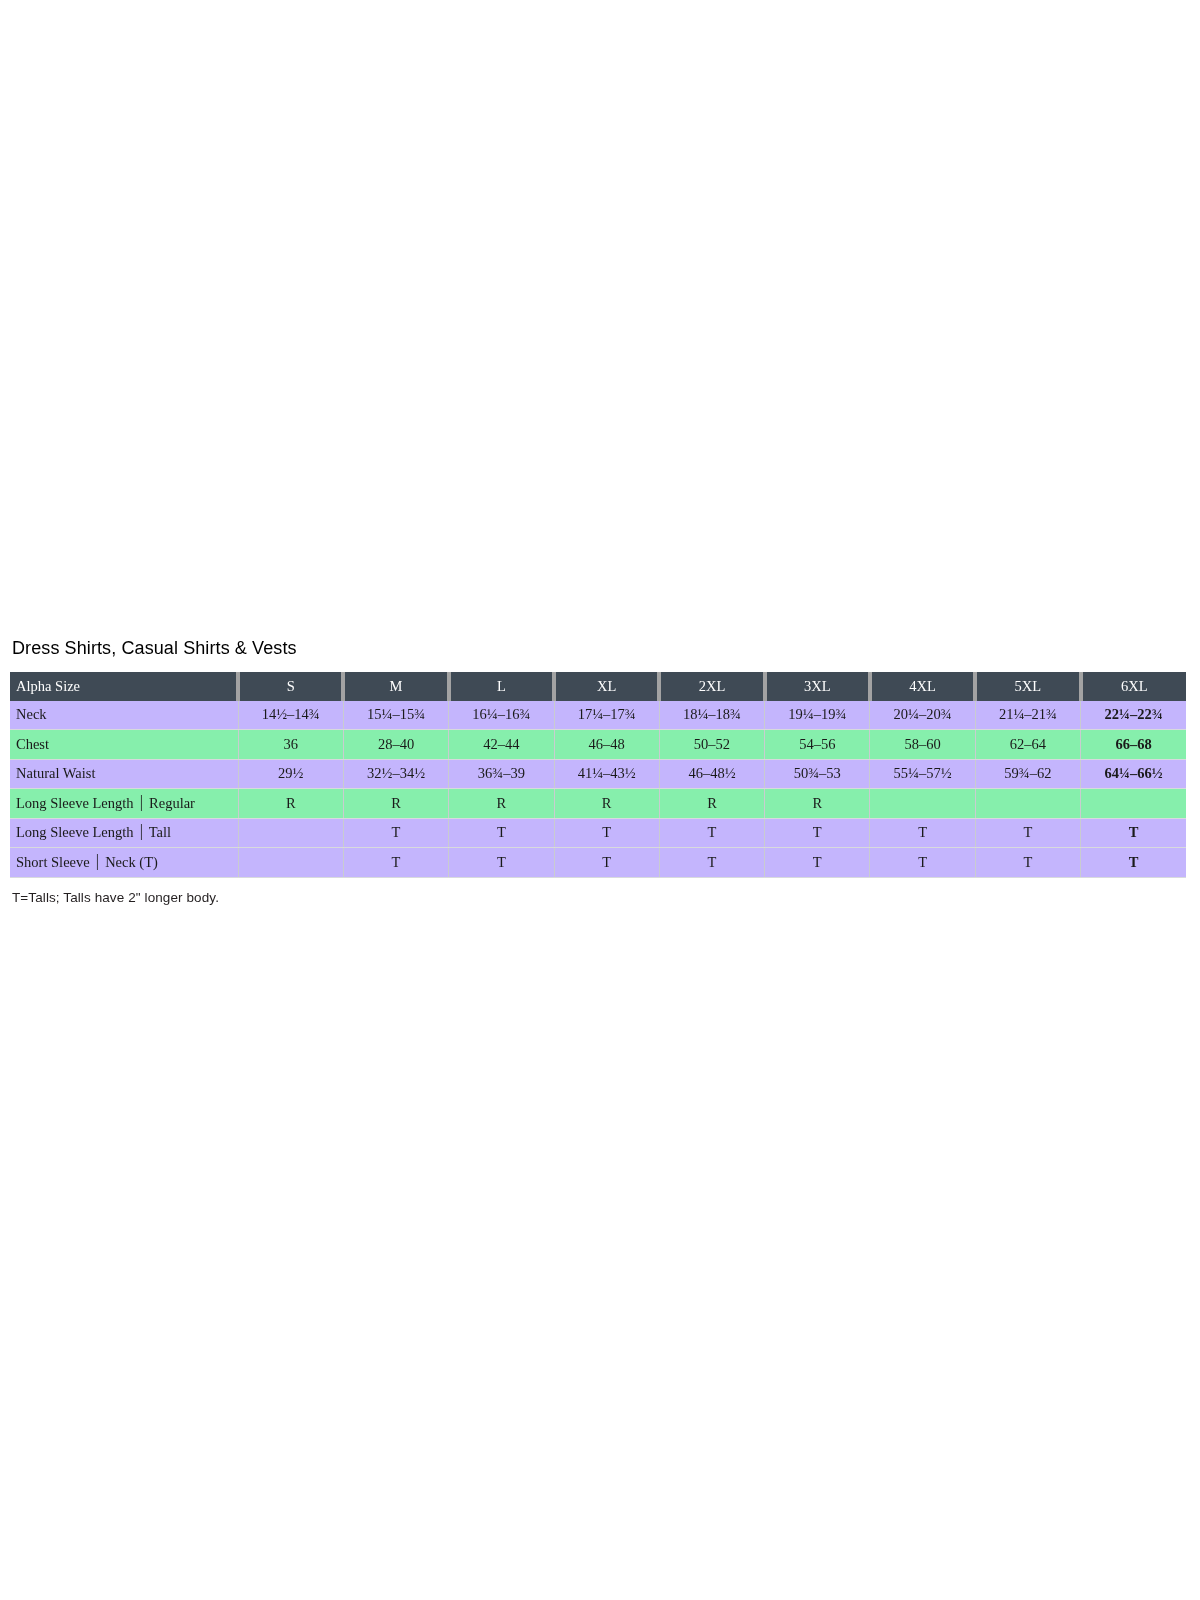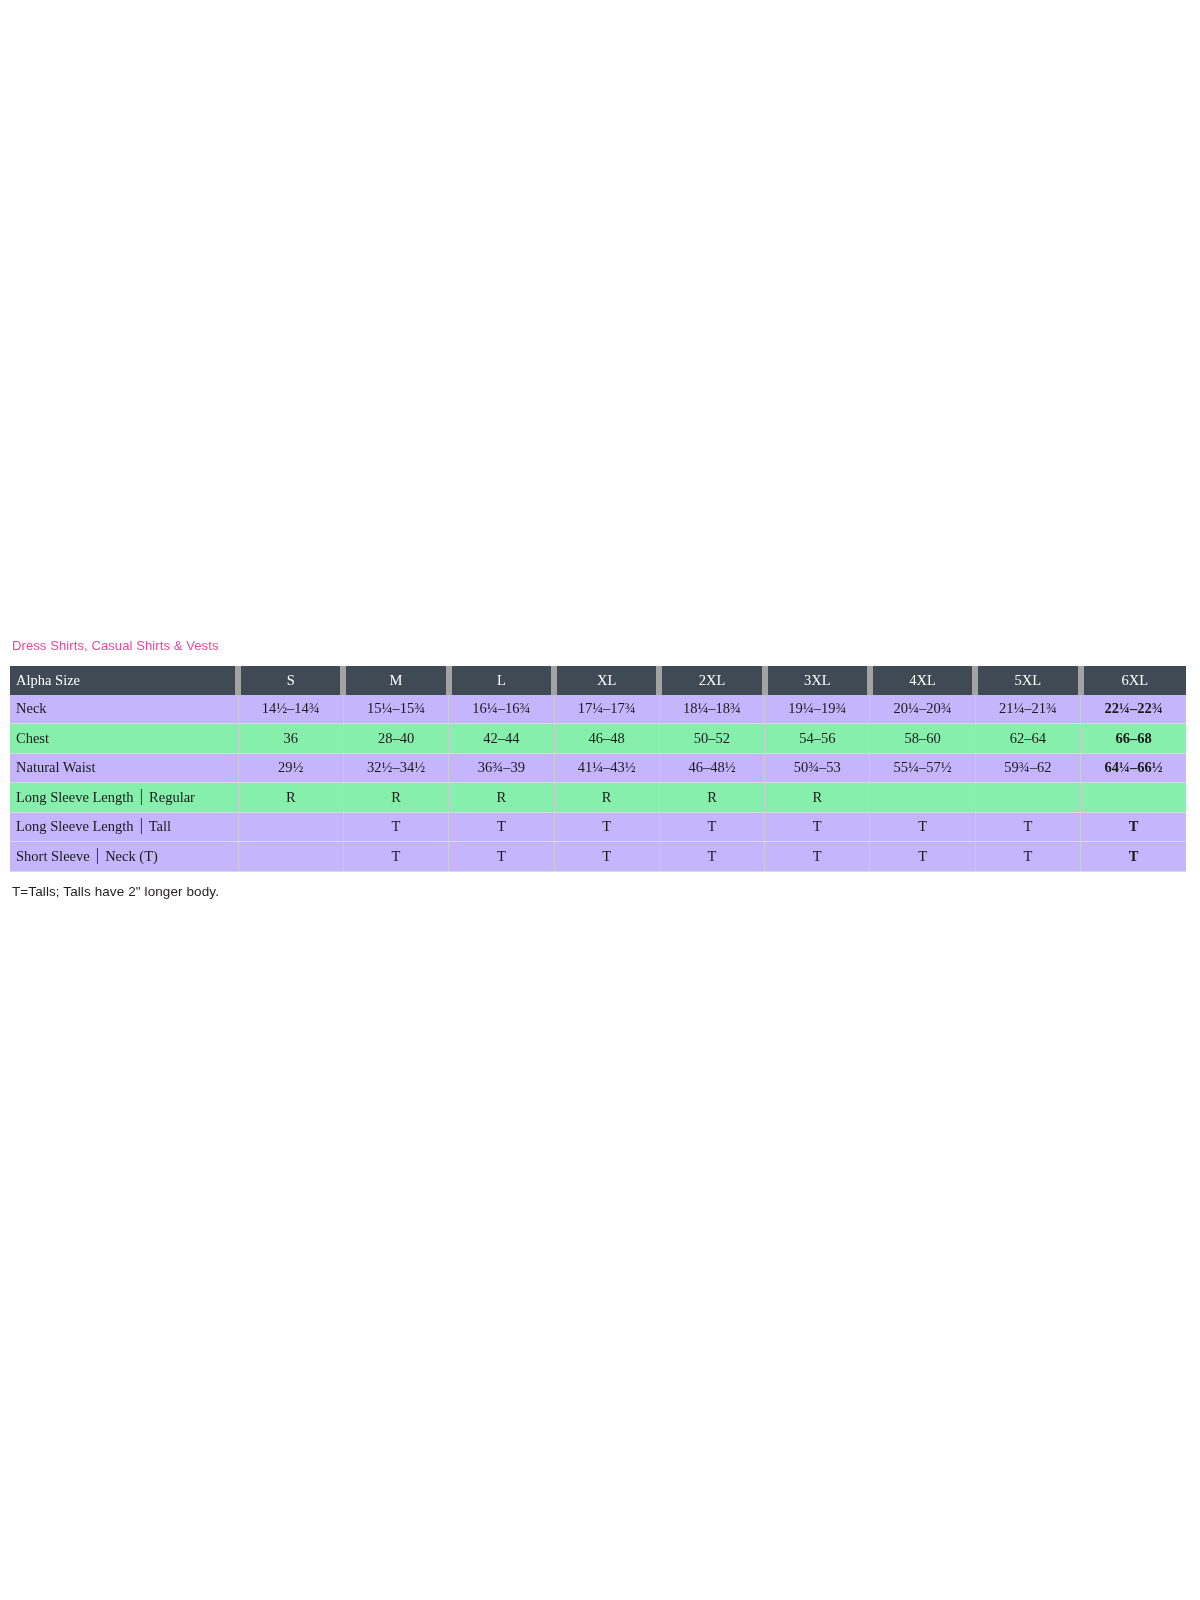--- a/index.html
+++ b/index.html
@@ -23,23 +23,23 @@
     background: #fff;
   }
   .content {
     position: absolute;
     left: 10px;
     top: 638px;
     width: 1180px;
   }
   .doc-title {
     font-family: "Liberation Sans", sans-serif;
-    font-size: 13px;
+    font-size: 18px;
     font-weight: 400;
-    color: #ec4899;
+    color: #000000;
     letter-spacing: 0.1px;
     margin: 0 0 12px 2px;
     line-height: 1.2;
   }
   table.size-chart {
     border-collapse: collapse;
     table-layout: fixed;
     width: 1176px;
     font-family: "Liberation Serif", serif;
     font-size: 14.5px;
@@ -48,21 +48,21 @@
   table.size-chart col.label-col { width: 228px; }
   table.size-chart col.data-col { width: 105.3px; }
 
   table.size-chart thead th {
     background: #3f4a55;
     color: #ffffff;
     font-weight: 400;
     font-size: 14.5px;
     height: 25px;
     padding: 2px 4px;
-    border-right: 6px solid #a3a3a3;
+    border-right: 4px solid #a3a3a3;
     text-align: center;
     font-family: "Liberation Serif", serif;
   }
   table.size-chart thead th:last-child { border-right: none; }
   table.size-chart thead th.hdr-label {
     text-align: left;
     padding-left: 6px;
   }
   table.size-chart tbody td {
     height: 26.5px;

